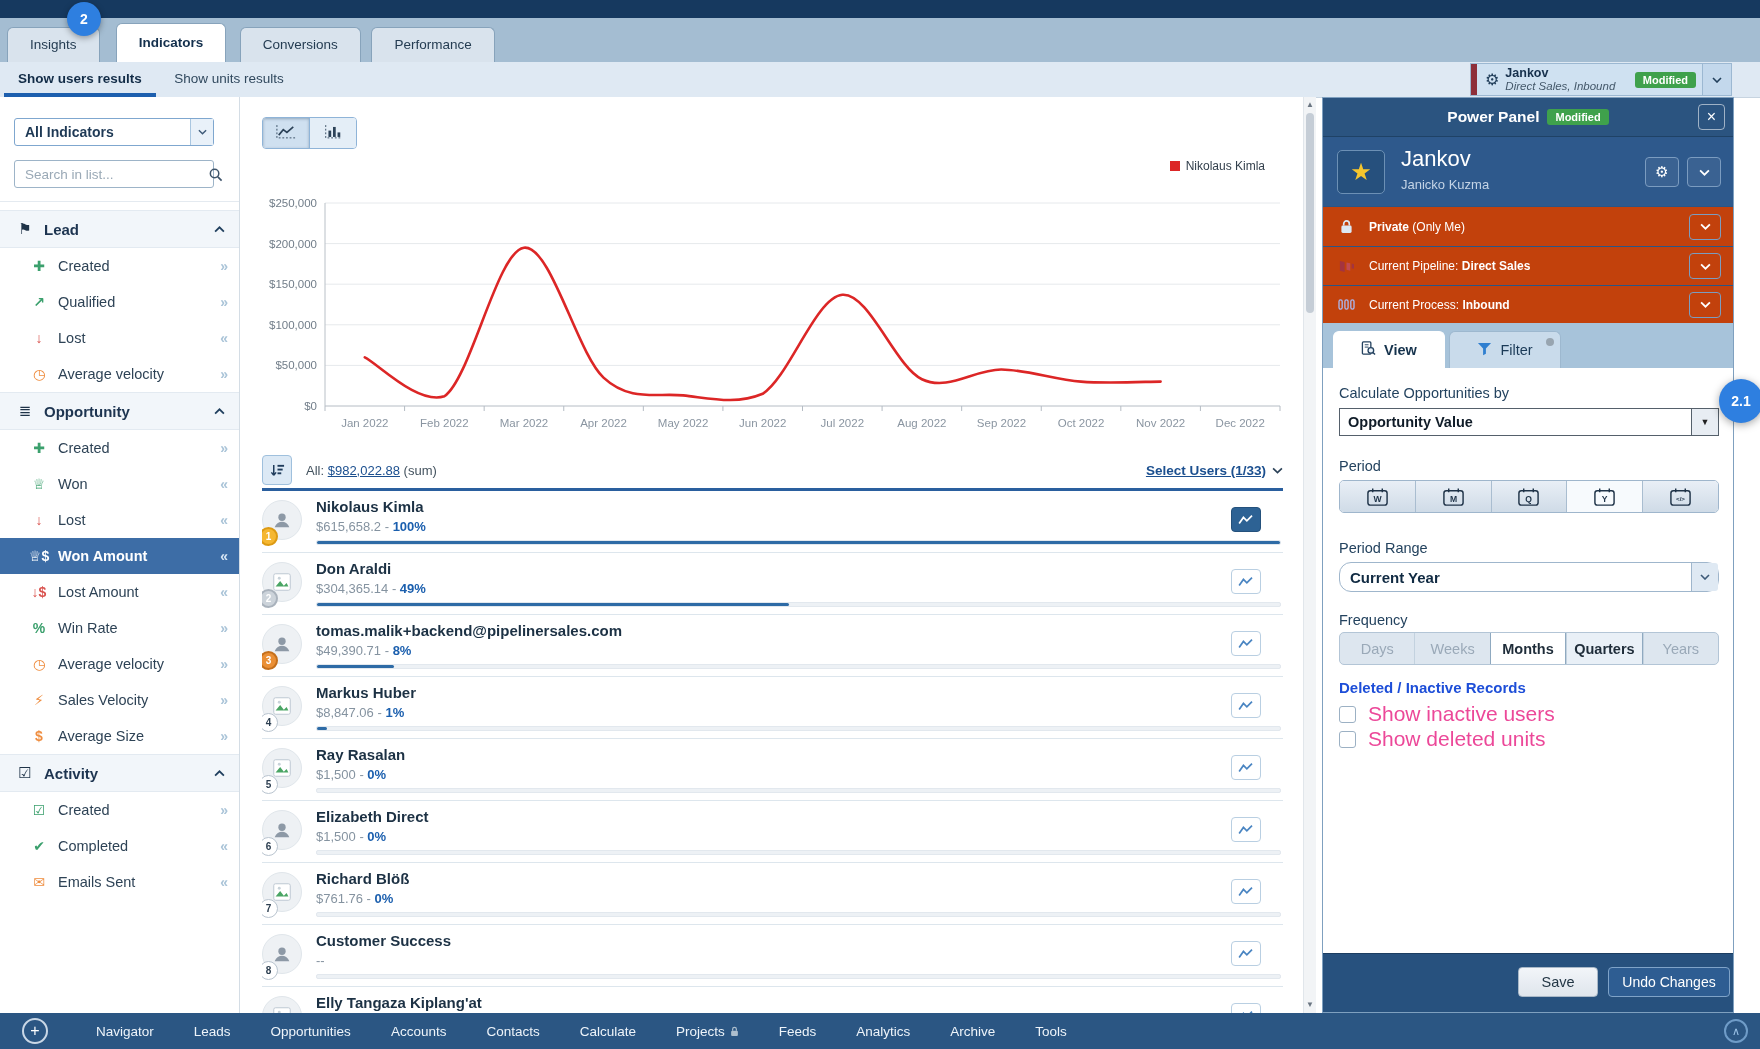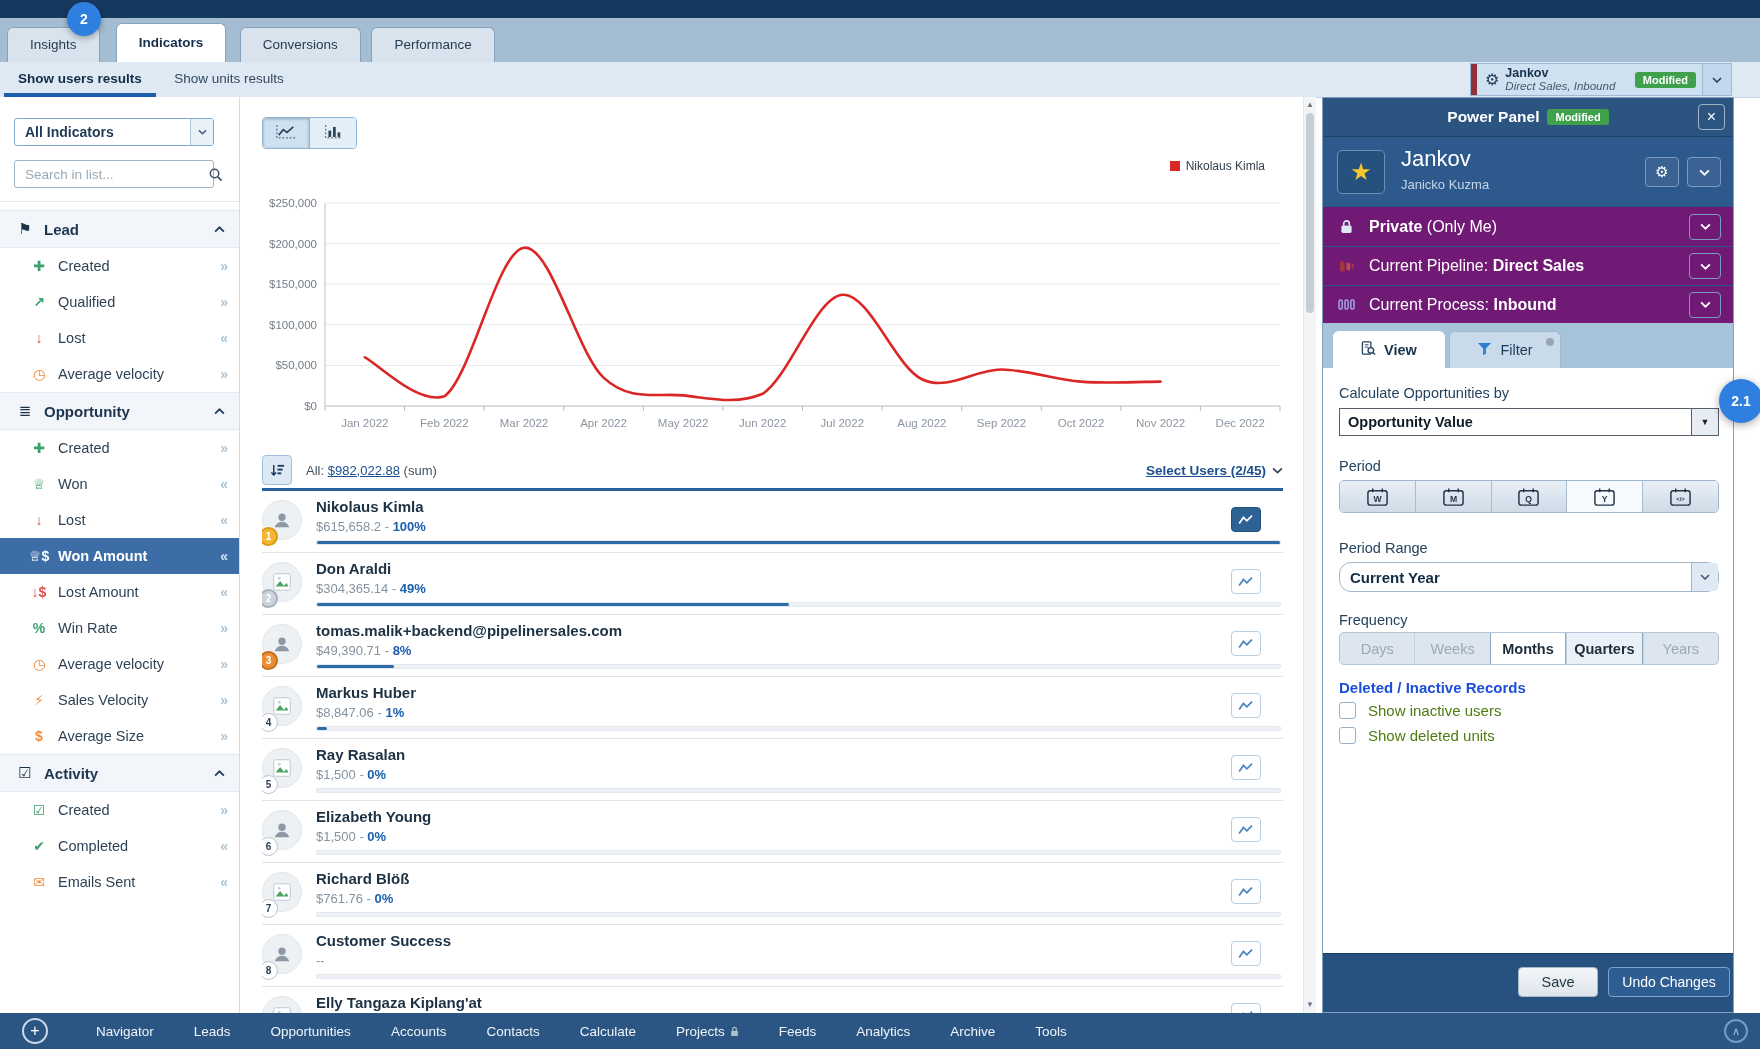--- a/index.html
+++ b/index.html
@@ -111,22 +111,22 @@
     border-radius:4px;color:#fff;font-size:16px;display:flex;align-items:center;justify-content:center;box-sizing:border-box;}
   .p-profile{position:absolute;left:0;top:38px;right:0;height:70px;background:#2e598c;border-top:1px solid #1f4266;}
   .star-btn{position:absolute;left:14px;top:13px;width:48px;height:44px;background:#26507d;
     border:1px solid #6c90b5;border-radius:5px;display:flex;align-items:center;justify-content:center;
     font-size:24px;color:#f6c62d;box-sizing:border-box;}
   .p-profile .nm{position:absolute;left:78px;top:9px;font-size:22px;color:#fff;}
   .p-profile .sb{position:absolute;left:78px;top:40px;font-size:13px;color:#c4d4e6;}
   .sq-btn{position:absolute;top:20px;width:34px;height:30px;border:1px solid #7b9cc0;border-radius:4px;
     background:rgba(255,255,255,.06);display:flex;align-items:center;justify-content:center;
     color:#fff;font-size:15px;box-sizing:border-box;}
-  .p-row{position:absolute;left:0;right:0;background:#701a75;border-top:1px solid #2a5586;
-    display:flex;align-items:center;padding:0 12px;box-sizing:border-box;color:#fff;font-size:16px;}
+  .p-row{position:absolute;left:0;right:0;background:#c2410c;border-top:1px solid #2a5586;
+    display:flex;align-items:center;padding:0 12px;box-sizing:border-box;color:#fff;font-size:12px;}
   .p-row .ric{width:22px;display:flex;justify-content:center;}
   .p-row .rtx{margin-left:12px;}
   .p-row .cbtn{margin-left:auto;width:32px;height:26px;border:1px solid #7b9cc0;border-radius:4px;
     display:flex;align-items:center;justify-content:center;box-sizing:border-box;}
   .p-tabs{position:absolute;left:0;top:225px;right:0;height:45px;background:#a7c3da;box-sizing:border-box;
     padding:8px 0 0 10px;display:flex;gap:4px;}
   .p-tab{width:112px;height:37px;border-radius:6px 6px 0 0;display:flex;align-items:center;
     justify-content:center;gap:8px;font-size:14.5px;color:#1b3a57;background:#c9dbeb;position:relative;
     border:1px solid #9db8cf;border-bottom:none;box-sizing:border-box;}
   .p-tab.active{background:#fff;font-weight:bold;color:#16334d;border-color:#fff;}
@@ -151,21 +151,21 @@
   #range-select .dd{width:26px;align-self:stretch;border-left:1px solid #9fb6cc;background:#dfe9f3;
     display:flex;align-items:center;justify-content:center;border-radius:0 3px 3px 0;}
   #freq-seg{position:absolute;left:16px;top:264px;width:380px;height:33px;display:flex;
     border:1px solid #b3c5d6;border-radius:5px;background:#dde6ef;box-sizing:border-box;overflow:hidden;}
   .fq{flex:1;display:flex;align-items:center;justify-content:center;font-size:14.5px;color:#9aa9b8;}
   .fq+.fq{border-left:1px solid #c3d2df;}
   .fq.selected{background:#fff;font-weight:bold;color:#1f2d3a;border-left:1px solid #8fa9c0;border-right:1px solid #8fa9c0;}
   .fq.normal{background:#e9f0f7;font-weight:bold;color:#1f2d3a;border-right:1px solid #8fa9c0;}
   .cbrow{position:absolute;left:16px;display:flex;align-items:center;gap:12px;}
   .cbox{width:17px;height:17px;border:1.5px solid #9cb1c4;border-radius:3px;background:#fff;box-sizing:border-box;}
-  .cbrow .cl{font-size:15px;color:#4d7c0f;}
+  .cbrow .cl{font-size:21px;color:#ec4899;}
   .p-footer{position:absolute;left:0;bottom:0;right:0;height:58px;background:#27517e;border-top:1px solid #1c3d61;}
   #save-btn{position:absolute;left:195px;top:13px;width:80px;height:30px;background:linear-gradient(#f2f5f9,#dfe5ec);
     border:1px solid #a9b8c7;border-radius:4px;color:#243746;font-size:14.5px;display:flex;
     align-items:center;justify-content:center;box-sizing:border-box;}
   #undo-btn{position:absolute;left:285px;top:13px;width:122px;height:30px;background:#2e5d92;
     border:1px solid #7fa3c8;border-radius:4px;color:#fff;font-size:14px;display:flex;
     align-items:center;justify-content:center;box-sizing:border-box;}
   #badge21{left:1719px;top:379px;width:44px;height:44px;border-radius:50%;background:#2e7fe0;color:#fff;
     font-weight:bold;font-size:14px;display:flex;align-items:center;justify-content:center;z-index:30;
     box-shadow:0 2px 8px rgba(0,0,0,.35);}
@@ -412,21 +412,21 @@
             <rect x="9" y="6" width="5.5" height="2" fill="#1f3c5c"></rect>
             <rect x="9" y="10" width="4" height="2" fill="#1f3c5c"></rect>
           </svg>
       </div>
       <div id="sum-text">
         <span>All:</span>
         <span class="amt">$982,022.88</span>
         <span>(sum)</span>
       </div>
       <div id="select-users">
-        <span>Select Users (2/45)</span>
+        <span>Select Users (1/33)</span>
         <svg width="11" height="7" viewBox="0 0 10 6">
             <path d="M1 1l4 4 4-4" stroke="#2c4258" stroke-width="1.5" fill="none"></path>
           </svg>
       </div>
     </div>
     <div id="rows-top"></div>
     <div id="rows">
         <div class="urow">
           <div class="avatar">
             <svg width="22" height="22" viewBox="0 0 24 24">
@@ -526,21 +526,21 @@
           </div>
         </div>
         <div class="urow">
           <div class="avatar">
             <svg width="22" height="22" viewBox="0 0 24 24">
               <circle cx="12" cy="9" r="4" fill="#8d99a6"></circle>
               <path d="M4 20c1.5-4 5-6 8-6s6.5 2 8 6z" fill="#8d99a6"></path>
             </svg>
           </div>
           <div class="medal plain">6</div>
-          <div class="nm">Elizabeth Young</div>
+          <div class="nm">Elizabeth Direct</div>
           <div class="vl"><span>$1,500</span> - <b>0%</b></div>
           <div class="pbar">
             <div class="fill" style="width: 0%;"></div>
           </div>
           <div class="rbtn">
             <svg width="16" height="12" viewBox="0 0 18 14">
               <polyline points="1,11 6,4 10,8 16,2" fill="none" stroke="#4a85c2" stroke-width="2"></polyline>
             </svg>
           </div>
         </div>

